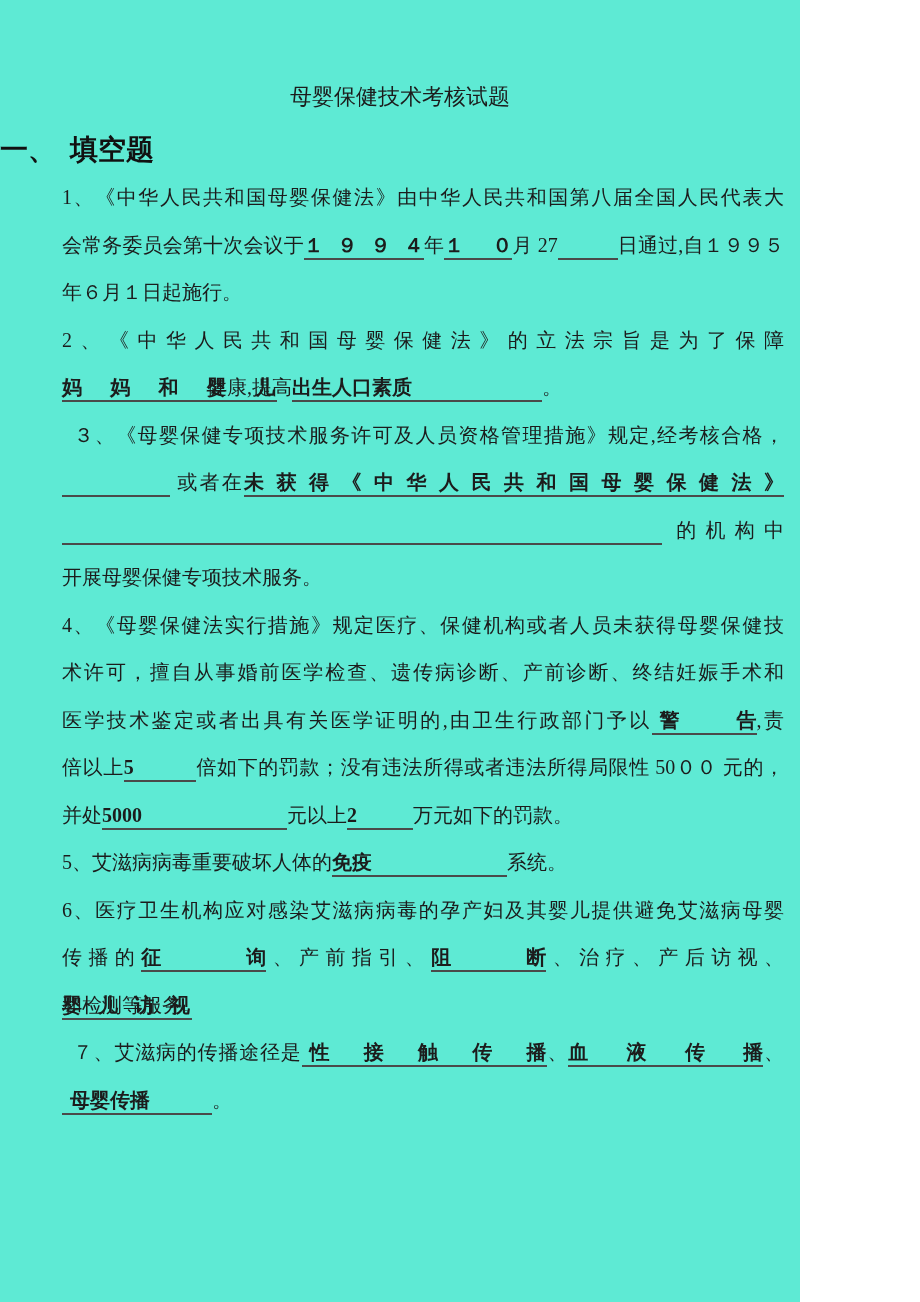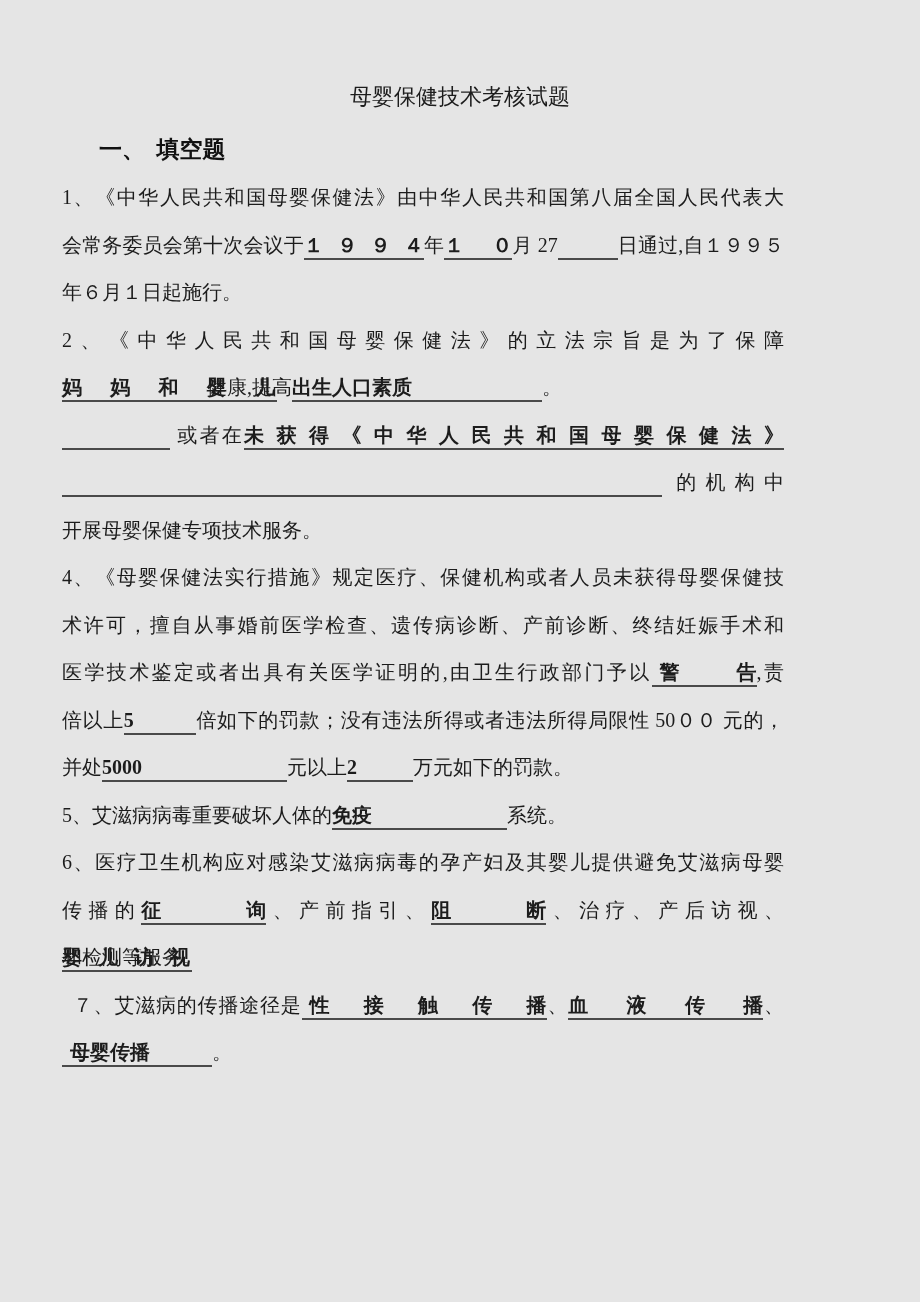--- a/index.html
+++ b/index.html
@@ -2,38 +2,37 @@
 <html><head>
 <meta charset="utf-8">
 <style>
   html, body {
     margin: 0;
     padding: 0;
     background: #ffffff;
   }
   .page {
     position: relative;
-    width: 920px;
+    width: 800px;
     height: 1302px;
-    background: #e5e5e5;
+    background: #5eead4;
     overflow: hidden;
     font-family: "Liberation Serif", "DejaVu Serif", serif;
     color: #1c1c1c;
   }
   .doc-title {
     padding-top: 82px;
     text-align: center;
     font-size: 22px;
     line-height: 30px;
     color: #1c1c1c;
   }
   .section-heading {
     margin-top: 22px;
-    margin-left: 99px;
-    font-size: 23px;
+    font-size: 28px;
     font-weight: bold;
     line-height: 32px;
     color: #111111;
   }
   .body-area {
     margin-top: 8px;
     margin-left: 62px;
     width: 722px;
   }
   .line {
@@ -69,20 +68,21 @@
 
 <div class="page">
   <div class="doc-title">母婴保健技术考核试题</div>
   <div class="section-heading">一、 填空题</div>
   <div class="body-area">
       <div class="line"><span class="seg">1、《中华人民共和国母婴保健法》由中华人民共和国第八届全国人民代表大</span></div>
       <div class="line"><span class="seg">会常务委员会第十次会议于</span><span class="blank c" style="width: 120px;">１９９４</span><span class="seg">年</span><span class="blank c" style="width: 68px;">１０</span><span class="seg">月 27</span><span class="blank c" style="width: 60px;">&nbsp;</span><span class="seg">日通过,自１９９５</span></div>
       <div class="line last"><span class="seg">年６月１日起施行。</span></div>
       <div class="line"><span class="seg">2、《中华人民共和国母婴保健法》的立法宗旨是为了保障</span><span class="blank r" style="width: 215px;">妈妈和婴儿</span></div>
       <div class="line last"><span class="blank c" style="width: 145px;">&nbsp;</span><span class="seg">健康,提高</span><span class="blank c" style="width: 250px;">出生人口素质</span><span class="seg">。</span></div>
+      <div class="line"><span class="seg"> ３、《母婴保健专项技术服务许可及人员资格管理措施》规定,经考核合格，</span></div>
       <div class="line"><span class="blank c" style="width: 108px;">&nbsp;</span><span class="seg"> 或者在</span><span class="blank c" style="width: 540px;">未获得《中华人民共和国母婴保健法》</span></div>
       <div class="line"><span class="blank c" style="width: 600px;">&nbsp;</span><span class="seg"> 的机构中</span></div>
       <div class="line last"><span class="seg">开展母婴保健专项技术服务。</span></div>
       <div class="line"><span class="seg">4、《母婴保健法实行措施》规定医疗、保健机构或者人员未获得母婴保健技</span></div>
       <div class="line"><span class="seg">术许可，擅自从事婚前医学检查、遗传病诊断、产前诊断、终结妊娠手术和</span></div>
       <div class="line"><span class="seg">医学技术鉴定或者出具有关医学证明的,由卫生行政部门予以</span><span class="blank l" style="width: 105px;">警告</span><span class="seg">,责</span></div>
       <div class="line"><span class="seg">倍以上</span><span class="blank c" style="width: 72px;">5</span><span class="seg">倍如下的罚款；没有违法所得或者违法所得局限性 50００ 元的，</span></div>
       <div class="line last"><span class="seg">并处</span><span class="blank c" style="width: 185px;">5000</span><span class="seg">元以上</span><span class="blank c" style="width: 66px;">2</span><span class="seg">万元如下的罚款。</span></div>
       <div class="line last"><span class="seg">5、艾滋病病毒重要破坏人体的</span><span class="blank c" style="width: 175px;">免疫</span><span class="seg">系统。</span></div>
       <div class="line"><span class="seg">6、医疗卫生机构应对感染艾滋病病毒的孕产妇及其婴儿提供避免艾滋病母婴</span></div>

